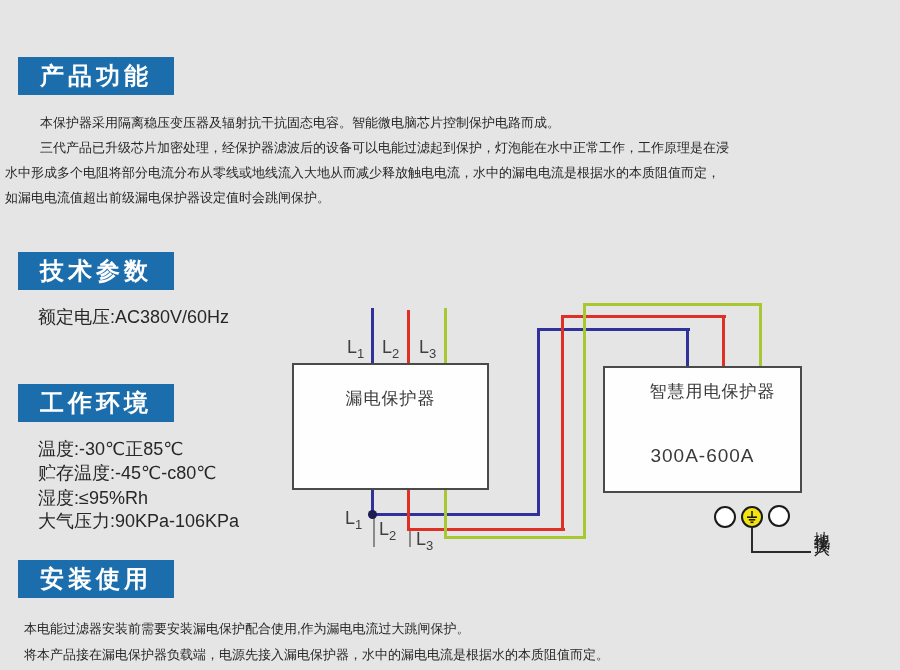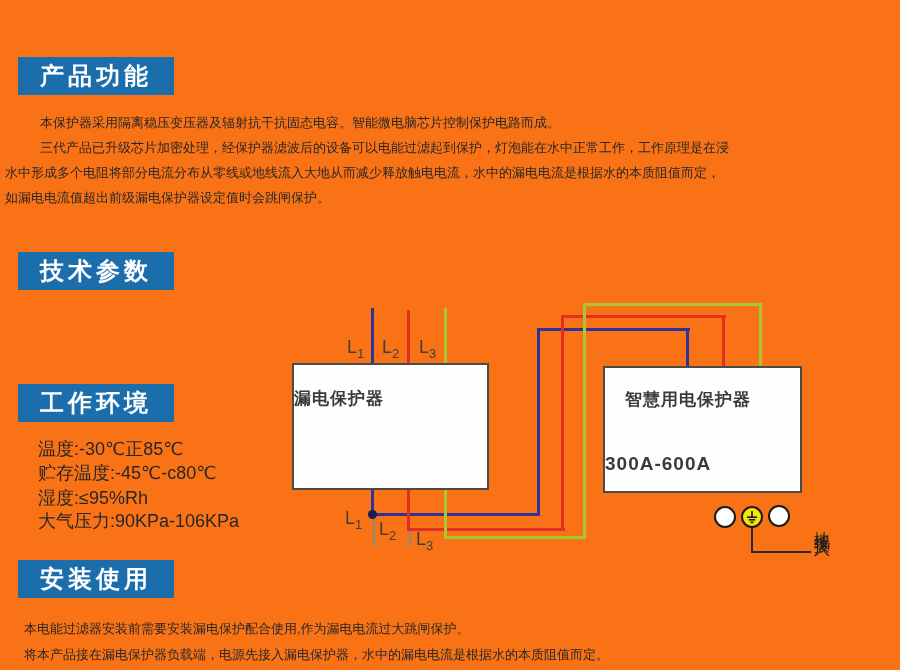--- a/index.html
+++ b/index.html
@@ -1,35 +1,35 @@
 <!DOCTYPE html>
 <html style="--header-bg: #1b6dac; --wire-blue: #31319a; --wire-red: #e03026; --wire-green: #a8c832; --ground-yellow: #f2e411; --box-border: #4a4a4a; --text-dark: #272727;"><head>
 <meta charset="utf-8">
 <style>
   html,body{margin:0;padding:0;background:#ffffff;}
   #canvas{
     position:relative;width:900px;height:670px;overflow:hidden;
-    background:#f97316;
+    background:#e5e5e5;
     font-family:"Liberation Sans","DejaVu Sans",sans-serif;
     color:var(--text-dark,#272727);
   }
   
   .sec-header{
     position:absolute;left:18px;width:156px;height:38px;
     background:var(--header-bg,#1b6dac);
     color:#ffffff;font-size:24px;font-weight:bold;letter-spacing:4px;
     display:flex;align-items:center;justify-content:center;
   }
   
   .pline{position:absolute;font-size:13px;white-space:nowrap;color:#272727;}
   .item-line{position:absolute;font-size:18px;white-space:nowrap;color:#272727;left:38px;}
   
   .dbox{
     position:absolute;background:#fefefe;border:2px solid var(--box-border,#4a4a4a);
-    z-index:2;box-sizing:border-box;text-align:left;font-weight:bold;
+    z-index:2;box-sizing:border-box;text-align:center;
   }
   .dbox .box-title{font-size:17px;color:#3a3a3a;letter-spacing:1px;}
   .dbox .box-rating{font-size:19px;color:#3a3a3a;letter-spacing:1px;}
   
   .wire{position:absolute;z-index:1;}
   .wire.blue{background:var(--wire-blue,#31319a);}
   .wire.red{background:var(--wire-red,#e03026);}
   .wire.green{background:var(--wire-green,#a8c832);}
   .wire.gray{background:#8a8a8a;}
   .wire.black{background:#2a2a2a;}
@@ -64,20 +64,21 @@
     <span>产品功能</span>
   </div>
   <div class="pline" style="left:40px;top:114px;">本保护器采用隔离稳压变压器及辐射抗干抗固态电容。智能微电脑芯片控制保护电路而成。</div>
   <div class="pline" style="left:40px;top:139px;">三代产品已升级芯片加密处理，经保护器滤波后的设备可以电能过滤起到保护，灯泡能在水中正常工作，工作原理是在浸</div>
   <div class="pline" style="left:5px;top:164px;">水中形成多个电阻将部分电流分布从零线或地线流入大地从而减少释放触电电流，水中的漏电电流是根据水的本质阻值而定，</div>
   <div class="pline" style="left:5px;top:189px;">如漏电电流值超出前级漏电保护器设定值时会跳闸保护。</div>
 
   <div class="sec-header" style="top:252px;">
     <span>技术参数</span>
   </div>
+  <div class="item-line" style="top:305px;">额定电压:AC380V/60Hz</div>
 
   <div class="sec-header" style="top:384px;">
     <span>工作环境</span>
   </div>
   <div class="item-line" style="top:437px;">温度:-30℃正85℃</div>
   <div class="item-line" style="top:461px;">贮存温度:-45℃-c80℃</div>
   <div class="item-line" style="top:486px;">湿度:≤95%Rh</div>
   <div class="item-line" style="top:509px;">大气压力:90KPa-106KPa</div>
 
   <div class="sec-header" style="top:560px;">
@@ -119,21 +120,21 @@
 
     <div class="tlabel" style="left:345px;top:508px;"><span>L</span><sub>1</sub></div>
     <div class="tlabel" style="left:379px;top:519px;"><span>L</span><sub>2</sub></div>
     <div class="tlabel" style="left:416px;top:529px;"><span>L</span><sub>3</sub></div>
 
     <div class="dbox" style="left:292px;top:363px;width:197px;height:127px;">
       <div class="box-title" style="margin-top:22px;">漏电保护器</div>
     </div>
 
     <div class="dbox" style="left:603px;top:366px;width:199px;height:127px;">
-      <div class="box-title" style="margin-top:20px;padding-left:20px;">智慧用电保护器</div>
+      <div class="box-title" style="margin-top:12px;padding-left:20px;">智慧用电保护器</div>
       <div class="box-rating" style="margin-top:42px;">300A-600A</div>
     </div>
 
     <div class="circ" style="left:714px;top:506px;"></div>
     <div class="circ yellow" style="left:741px;top:506px;">
       <svg width="14" height="14" viewBox="0 0 14 14">
         <line x1="7" y1="1" x2="7" y2="7" stroke="#1a1a1a" stroke-width="1.6"></line>
         <line x1="2" y1="7.2" x2="12" y2="7.2" stroke="#1a1a1a" stroke-width="1.6"></line>
         <line x1="3.8" y1="9.8" x2="10.2" y2="9.8" stroke="#1a1a1a" stroke-width="1.6"></line>
         <line x1="5.5" y1="12.3" x2="8.5" y2="12.3" stroke="#1a1a1a" stroke-width="1.6"></line>

